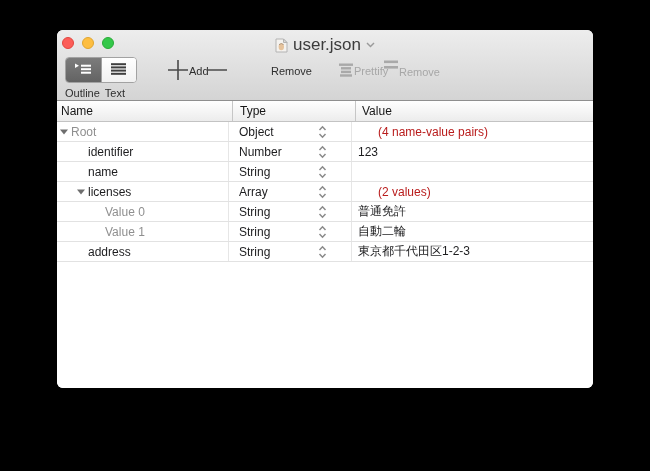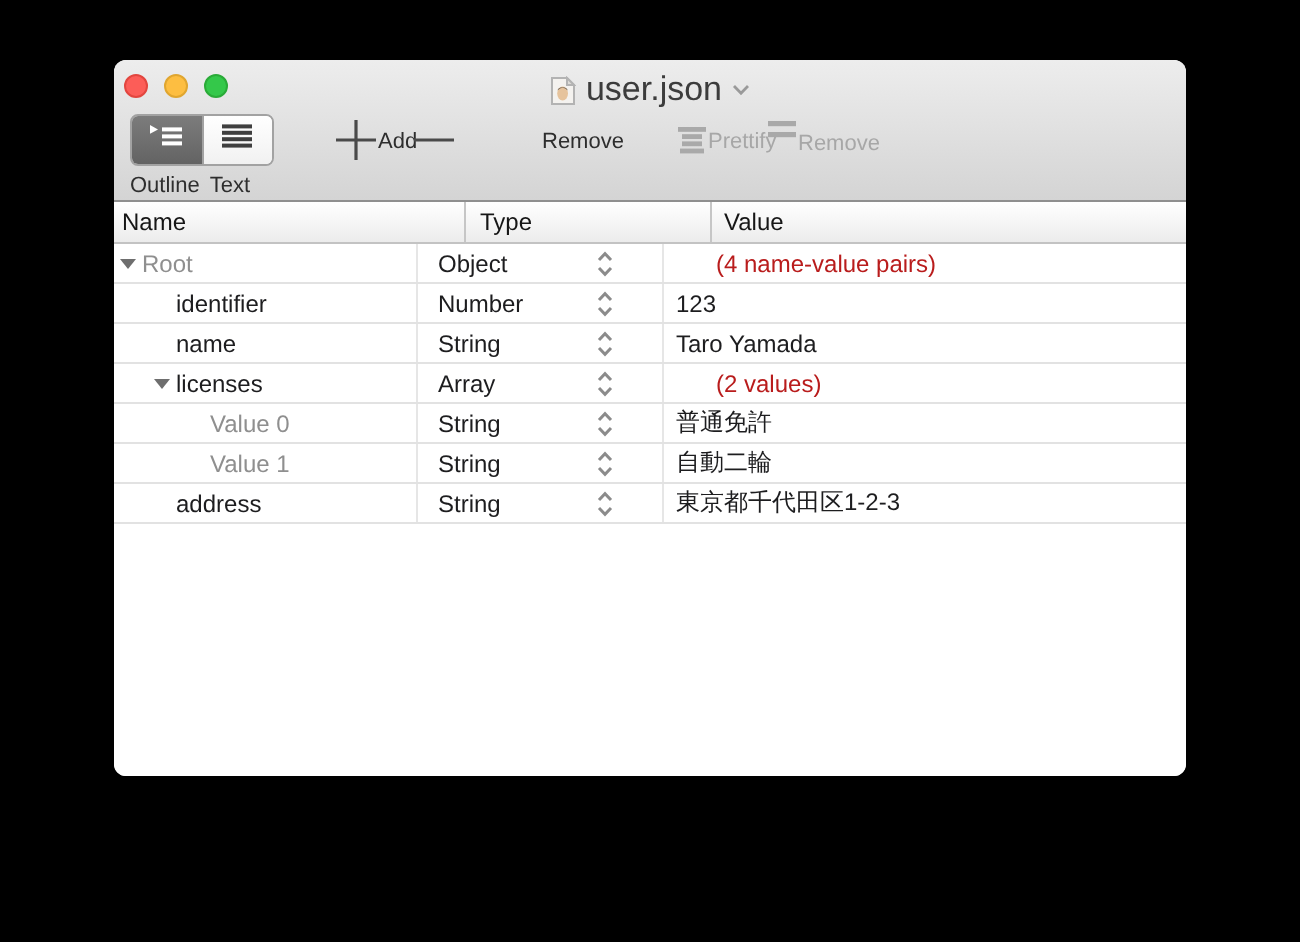--- a/index.html
+++ b/index.html
@@ -29,21 +29,21 @@
   .tb.disabled .lbl{color:#a7a7a7;}
   
   .thead{display:flex;height:21px;box-sizing:border-box;background:linear-gradient(#ffffff,#ececec);border-bottom:1px solid #c3c3c3;}
   .th{box-sizing:border-box;display:flex;align-items:center;font-size:12px;color:#161616;}
   .th.c-name{width:176px;padding-left:4px;border-right:1px solid #c6c6c6;}
   .th.c-type{width:123px;padding-left:7px;border-right:1px solid #c6c6c6;}
   .th.c-value{flex:1;padding-left:6px;}
   .tbody{background:#fff;}
   .row{display:flex;height:20px;box-sizing:border-box;border-bottom:1px solid #e2e2e2;font-size:12px;color:#1d1d1f;}
   .cell{box-sizing:border-box;display:flex;align-items:center;overflow:hidden;white-space:nowrap;}
-  .name-cell{width:152px;border-right:1px solid #e6e6e6;}
+  .name-cell{width:172px;border-right:1px solid #e6e6e6;}
   .type-cell{width:123px;padding-left:10px;border-right:1px solid #e6e6e6;position:relative;}
   .value-cell{flex:1;padding-left:6px;}
   .disclosure{width:11px;flex-shrink:0;display:flex;align-items:center;}
   .muted-name{color:#8f8f8f;}
   .muted-value{color:#b91c1c;margin-left:20px;}
   .stepper{position:absolute;left:89px;top:3px;}
   .empty-area{background:#fff;height:126px;}
 </style>
 </head>
 <body>
@@ -201,23 +201,20 @@
     </div>
     <div class="cell type-cell">
       <span class="row-type">String</span>
       <span class="stepper">
         <svg width="9" height="14" viewBox="0 0 9 14">
           <polyline points="1.5,5 4.5,1.8 7.5,5" fill="none" stroke="#8b8b8b" stroke-width="1.5"></polyline>
           <polyline points="1.5,9 4.5,12.2 7.5,9" fill="none" stroke="#8b8b8b" stroke-width="1.5"></polyline>
         </svg>
       </span>
     </div>
-    <div class="cell value-cell">
-      <span class="row-value">Taro Yamada</span>
-    </div>
   </div>
       <div class="row">
     <div class="cell name-cell" style="padding-left: 20px;">
       <span class="disclosure">
         <svg width="8" height="6" viewBox="0 0 8 6">
               <polygon points="0,0.5 8,0.5 4,5.5" fill="#6e6e6e"></polygon>
             </svg>
       </span>
       <span class="row-name">licenses</span>
     </div>

